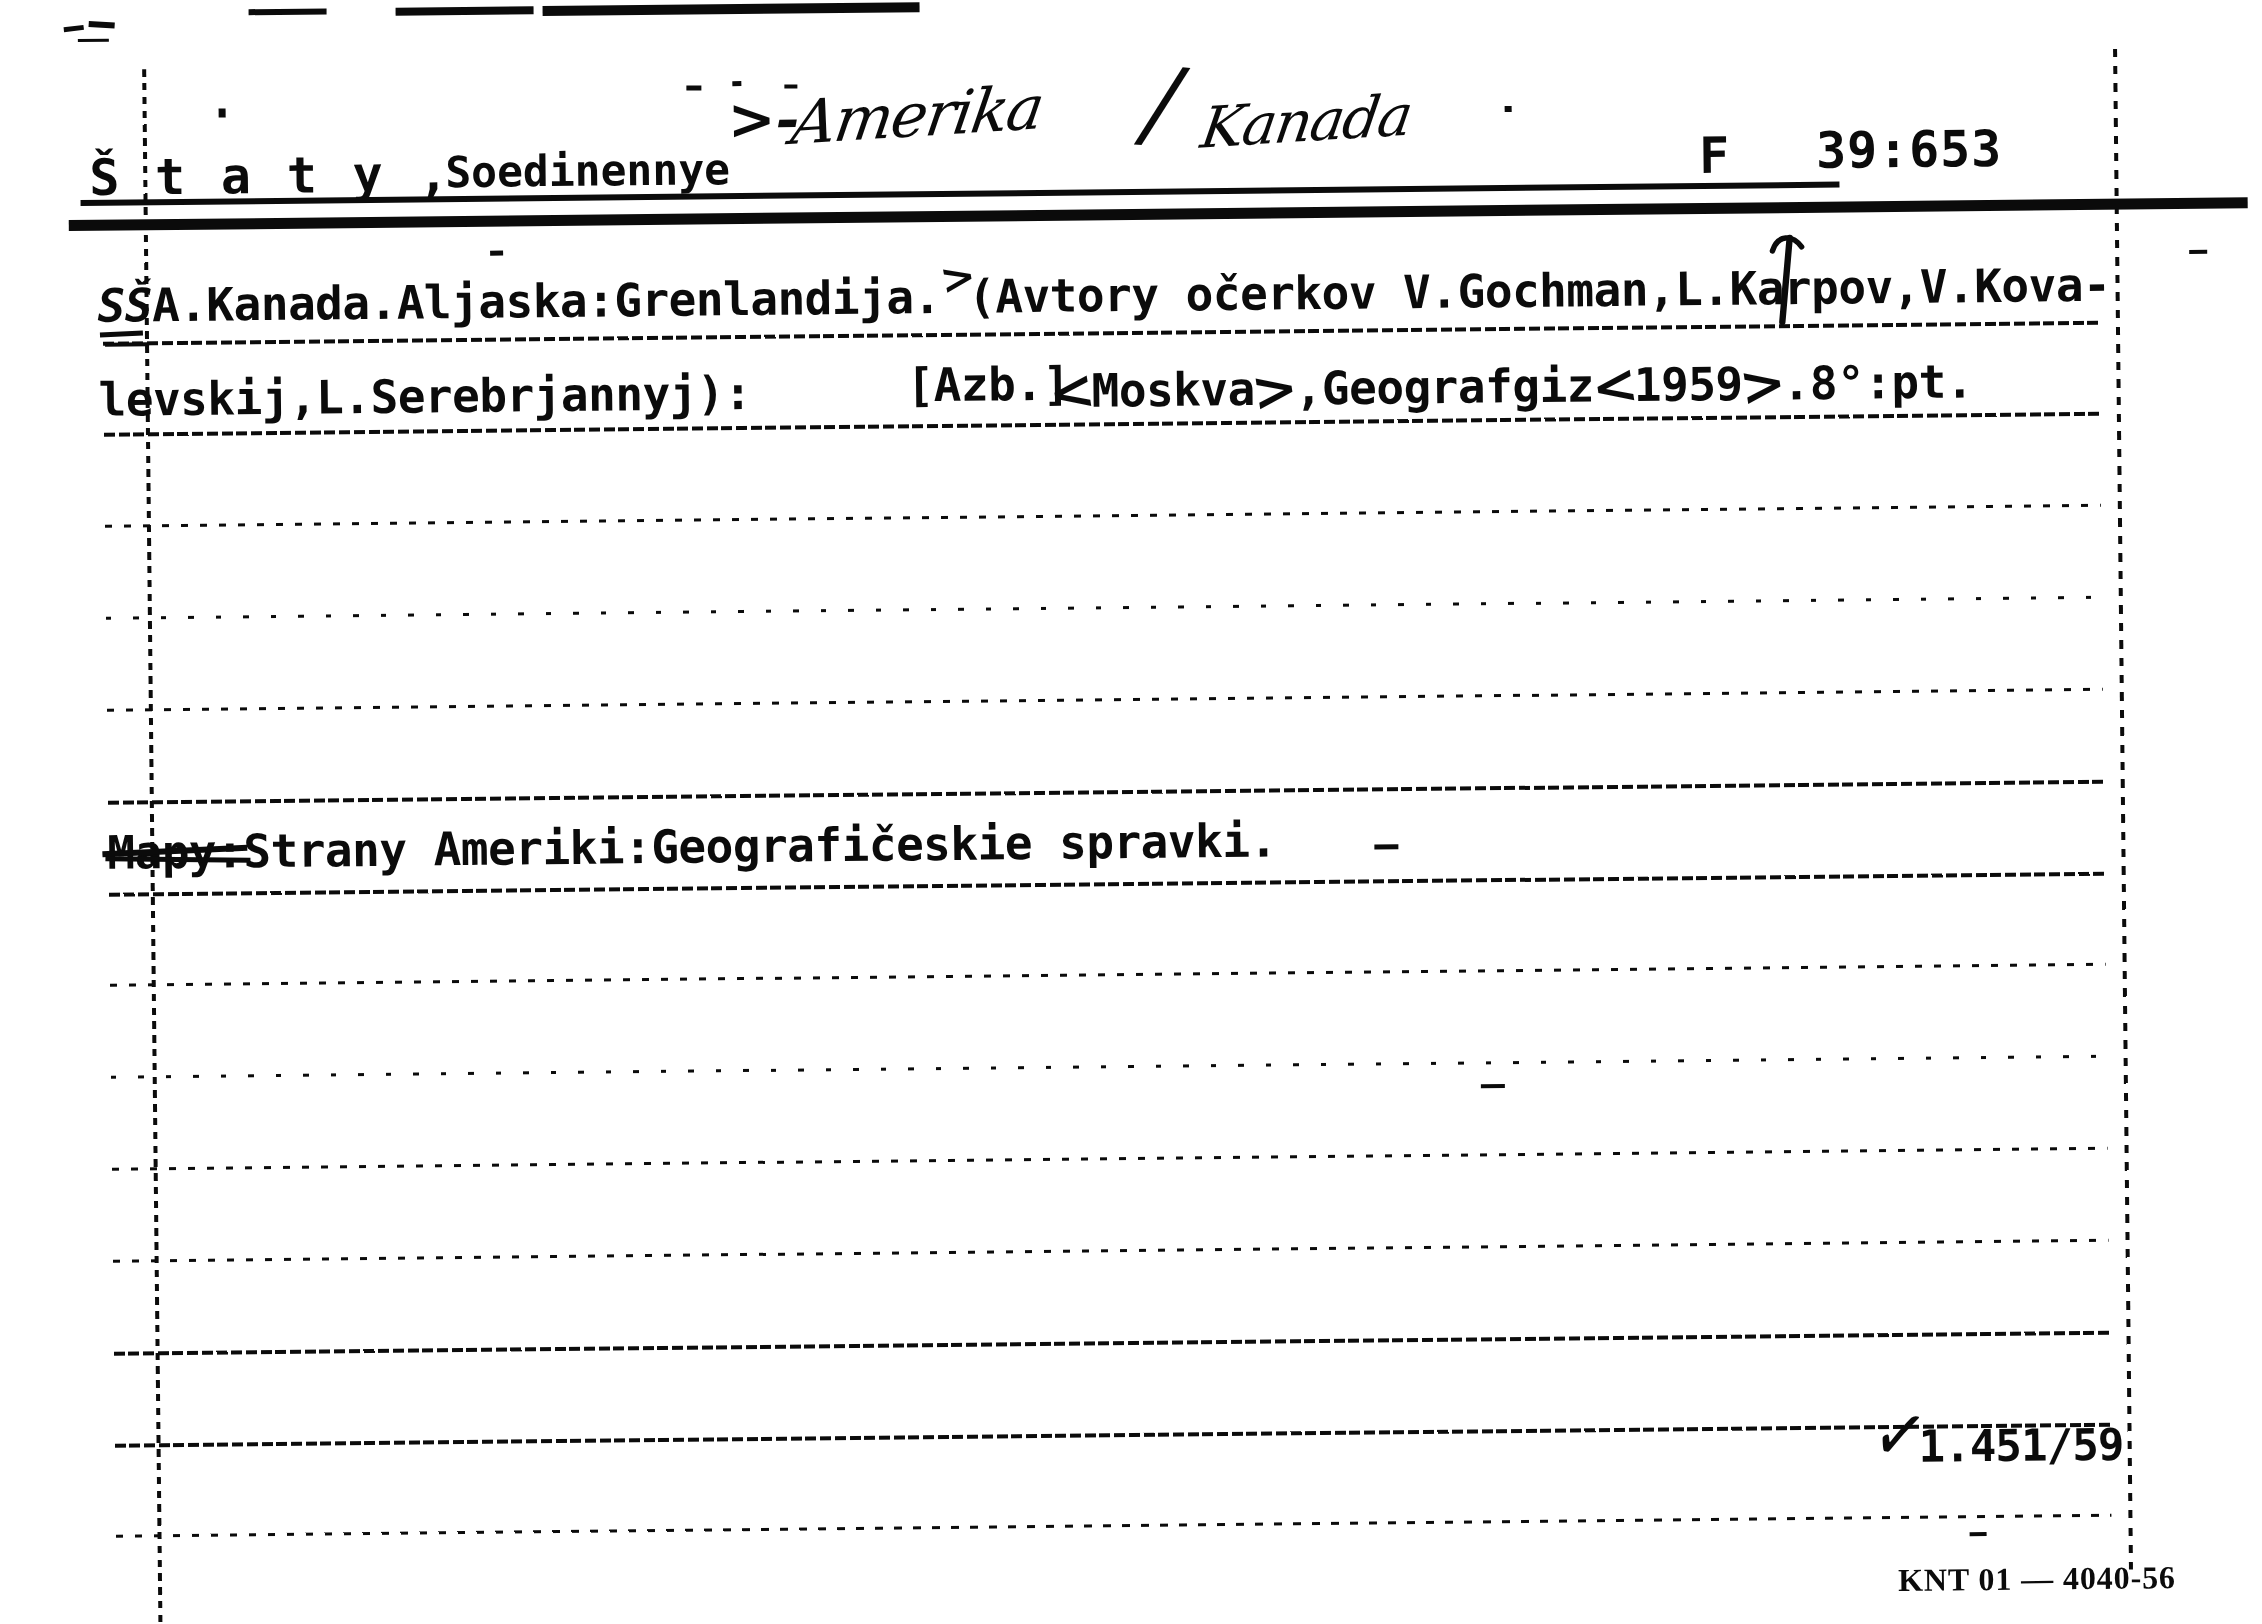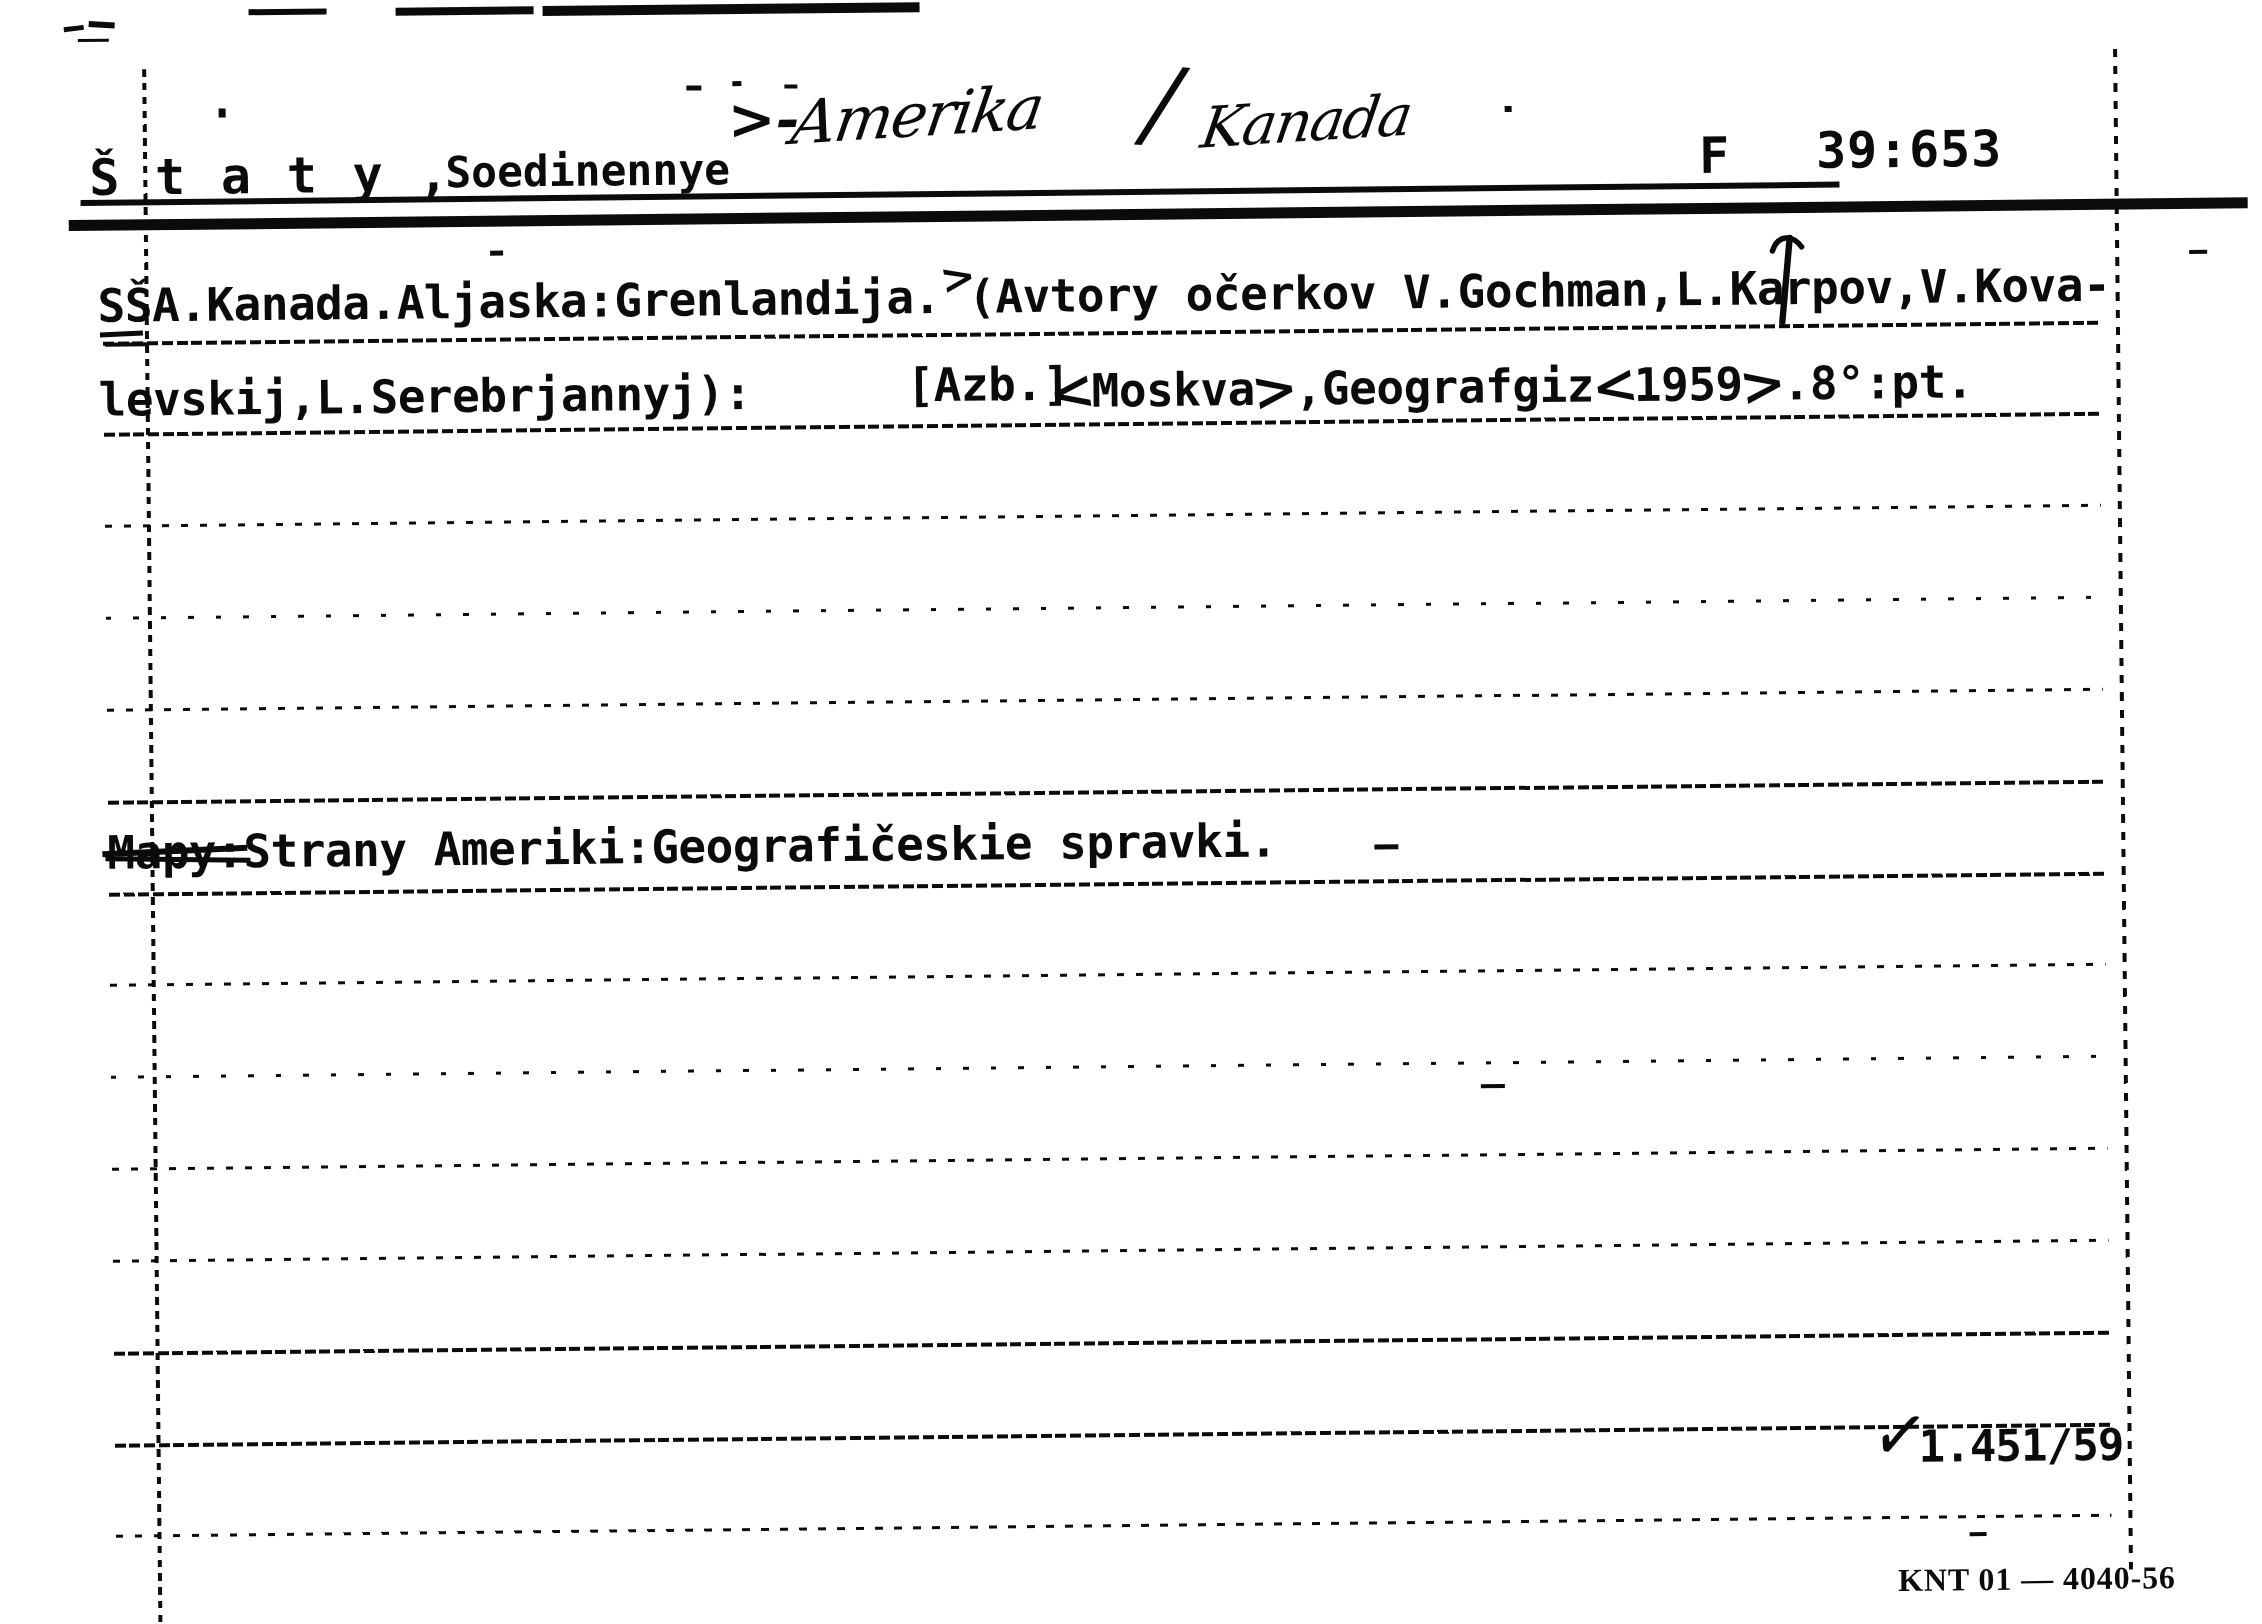--- a/index.html
+++ b/index.html
@@ -27,21 +27,21 @@
   .row{font-size:46px;letter-spacing:-0.5px;}
   .row1{left:103px;top:268px;}
   .row2a{left:103px;top:362px;}
   .row2b{left:911px;top:356px;}
   .row2c{left:1056px;top:358px;}
   .subject{left:107px;top:815px;}
   .accnum{left:1912px;top:1429px;font-size:44px;letter-spacing:-0.9px;}
   .check{left:1868px;top:1407px;font-size:61px;font-family:"DejaVu Sans","Liberation Sans",sans-serif;font-weight:400;transform:rotate(12deg) scaleY(1.25);}
   .form{left:1890px;top:1570px;font-family:"Liberation Serif","DejaVu Serif",serif;font-weight:700;font-size:32px;letter-spacing:0.9px;}
   
-  .dblu{position:relative;display:inline-block;}
+  .dblu{position:relative;display:inline-block;font-style:italic;}
   .dblu::before{content:"";position:absolute;left:1.8px;right:9.2px;bottom:-3.7px;height:4.6px;background:#0b0b0b;transform:rotate(-2deg);}
   .dblu::after{content:"";position:absolute;left:7.3px;right:3.7px;bottom:-13.8px;height:3.7px;background:#0b0b0b;}
   .struck{position:relative;display:inline-block;}
   .struck::before{content:"";position:absolute;left:-5.5px;right:-3.7px;top:42%;height:6.4px;background:#0b0b0b;transform:rotate(-2deg);}
   .struck::after{content:"";position:absolute;left:-1.8px;right:-7.3px;top:60%;height:4.6px;background:#0b0b0b;transform:rotate(1.2deg);}
   .markup{display:inline-block;transform:translateY(-20px) rotate(-10deg);font-family:"DejaVu Serif",serif;font-style:italic;font-weight:700;font-size:42px;width:27.5px;}
   .hwb{font-family:"DejaVu Serif","Liberation Serif",serif;font-style:italic;font-weight:700;font-size:55px;display:inline-block;transform:rotate(-8deg);vertical-align:-3.7px;margin:0 -2.8px;}
   
   .rule{position:absolute;left:108px;width:1996px;height:3.7px;background:repeating-linear-gradient(90deg,#0b0b0b 0 8.3px,transparent 8.3px 14.7px);}
   .rule.dense{background:repeating-linear-gradient(90deg,#0b0b0b 0 11px,transparent 11px 14.7px);}

